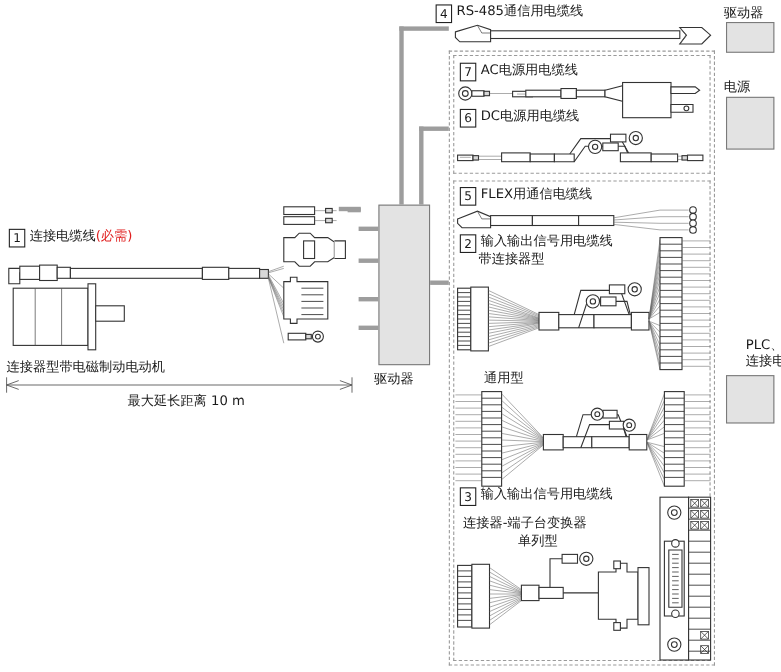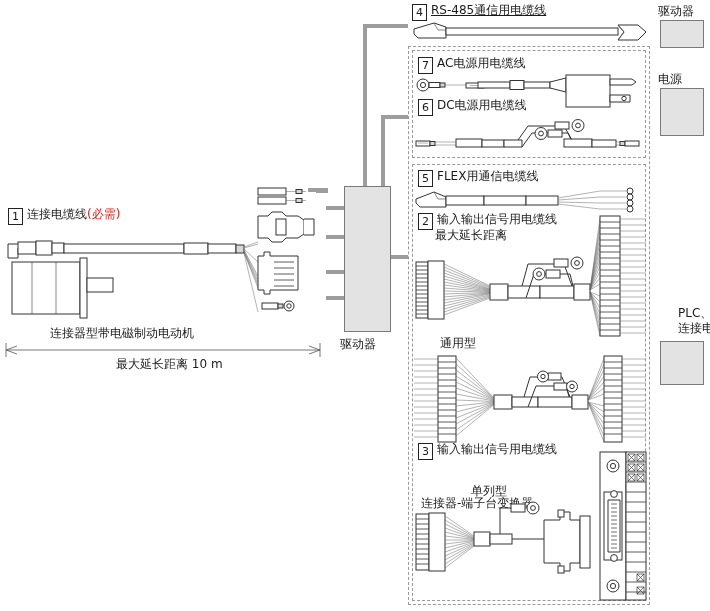--- a/index.html
+++ b/index.html
@@ -25,21 +25,21 @@
   .hair{fill:none;stroke:#666;stroke-width:.5;}
   .dim{fill:none;stroke:#555;stroke-width:.8;}
 </style>
 </head>
 <body>
 
 <div class="abs dash" style="left:408px;top:46px;width:242px;height:559px;"></div>
 
 <div class="abs dash" style="left:412px;top:50px;width:234px;height:108px;"></div>
 
-<div class="abs lbl" style="left:412px;top:3px;text-decoration:underline;">
+<div class="abs lbl" style="left:396px;top:3px;">
   <span class="num">4</span><span>RS-485通信用电缆线</span>
 </div>
 <div class="abs" style="left:412px;top:21px;">
 <svg width="238" height="24" viewBox="0 0 238 24">
   <path class="stf" d="M2 8 L22 2 L34 6 L34 17 L6 17 L2 13 Z"></path>
   <path class="thin" d="M22 2 L26 9 L34 9"></path>
   <rect class="stf" x="34" y="7" width="172" height="7"></rect>
   <path class="stf" d="M206 4 L226 4 L234 11 L226 19 L206 19 L212 11 Z"></path>
   <path class="thin" d="M206 4 L212 11 L206 19"></path>
 </svg>
@@ -114,21 +114,21 @@
   <circle class="stf" cx="216" cy="8" r="3"></circle>
   <circle class="stf" cx="216" cy="14" r="3"></circle>
   <circle class="stf" cx="216" cy="20" r="3"></circle>
 </svg>
 </div>
 
 <div class="abs lbl" style="left:418px;top:212px;">
   <span class="num">2</span><span>输入输出信号用电缆线</span>
 </div>
 <div class="abs lbl" style="left:435px;top:228px;">
-  <span>最大延长距离</span>
+  <span>带连接器型</span>
 </div>
 
 <div class="abs" style="left:414px;top:216px;">
 <svg width="236" height="122" viewBox="0 0 236 122">
 
   <rect class="stf" x="2" y="46" width="12" height="56"></rect>
   <g stroke="#333" stroke-width=".8">
     <path d="M2 50 h12 M2 54 h12 M2 58 h12 M2 62 h12 M2 66 h12 M2 70 h12 M2 74 h12 M2 78 h12 M2 82 h12 M2 86 h12 M2 90 h12 M2 94 h12 M2 98 h12"></path>
   </g>
   <rect class="stf" x="14" y="45" width="16" height="58"></rect>
@@ -278,21 +278,21 @@
     <path d="M210 4 h24 M210 10 h24 M210 16 h24 M210 22 h24 M210 28 h24 M210 34 h24
              M210 40 h24 M210 46 h24 M210 52 h24 M210 58 h24 M210 64 h24 M210 70 h24
              M210 76 h24 M210 82 h24"></path>
   </g>
 </svg>
 </div>
 
 <div class="abs lbl" style="left:418px;top:442px;">
   <span class="num">3</span><span>输入输出信号用电缆线</span>
 </div>
-<div class="abs lbl" style="left:421px;top:468px;margin-top:28px;">
+<div class="abs lbl" style="left:421px;top:468px;">
   <span>连接器-端子台变换器</span>
 </div>
 <div class="abs lbl" style="left:435px;top:484px;margin-left:36px;">
   <span>单列型</span>
 </div>
 
 <div class="abs" style="left:414px;top:448px;">
 <svg width="236" height="155" viewBox="0 0 236 155">
 
   <rect class="stf" x="2" y="66" width="13" height="56"></rect>
@@ -458,21 +458,21 @@
   <rect class="stf" x="6" y="117" width="16" height="6"></rect>
   <rect class="stg" x="22" y="118" width="5" height="4"></rect>
   <circle class="stf" cx="33" cy="120" r="5"></circle>
   <circle class="stf" cx="33" cy="120" r="2.2"></circle>
 </svg>
 </div>
 
 <div class="abs wire" style="left:308px;top:188px;width:20px;height:4px;"></div>
 <div class="abs wire" style="left:316px;top:189px;width:12px;height:4px;"></div>
 
-<div class="abs lbl" style="left:6px;top:326px;margin-left:44px;">
+<div class="abs lbl" style="left:6px;top:326px;">
   <span>连接器型带电磁制动电动机</span>
 </div>
 
 <div class="abs" style="left:4px;top:342px;">
 <svg width="318" height="16" viewBox="0 0 318 16">
   <path class="dim" d="M2 1 V15 M316 1 V15"></path>
   <path class="dim" d="M2 8 H316"></path>
   <path class="dim" d="M2 8 L13 4 M2 8 L13 12"></path>
   <path class="dim" d="M316 8 L305 4 M316 8 L305 12"></path>
 </svg>

